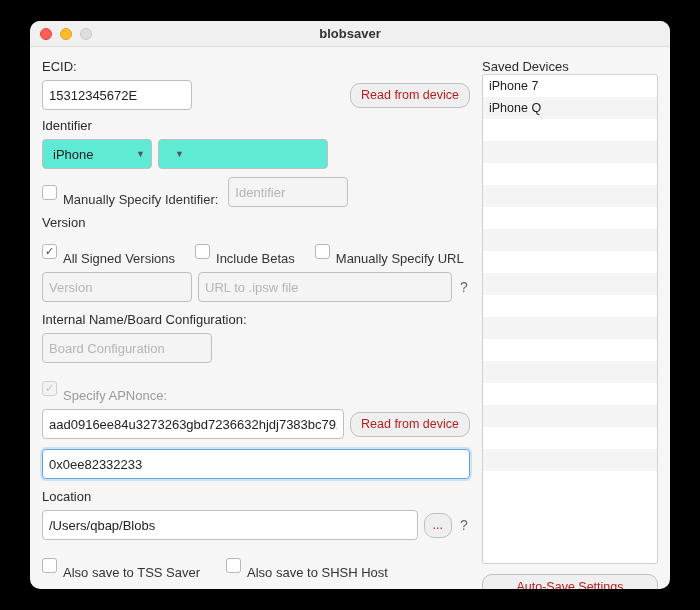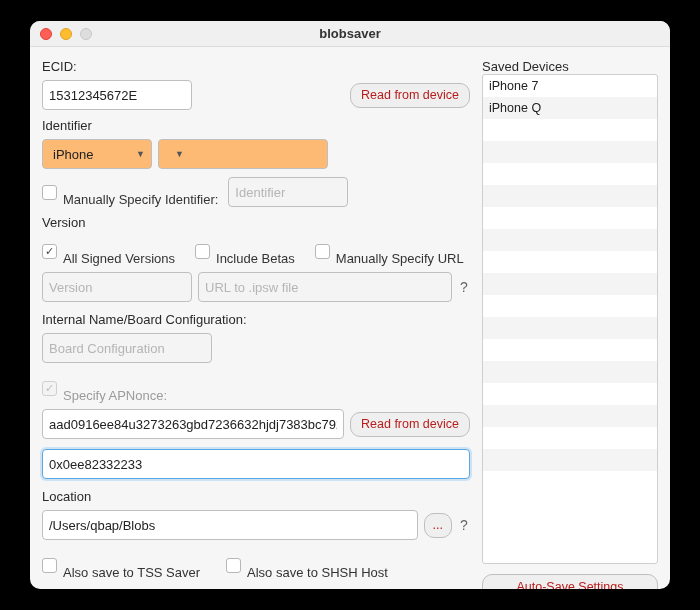--- a/index.html
+++ b/index.html
@@ -56,21 +56,21 @@
     border:1px solid #bfbfbf;
     background:#efefef;
     border-radius:10px;
     font-size:12.5px;
     color:#b91c1c;
     padding:0 10px;
     cursor:pointer;
   }
   .select-like{
     display:flex;align-items:center;justify-content:space-between;
-    background:#fdba74;
+    background:#5eead4;
     padding:0 6px 0 10px;
     cursor:pointer;font-size:13px;gap:12px;
   }
   .chev{font-size:9px;color:#555;margin-left:6px;}
   .chk{
     width:15px;height:15px;
     border:1px solid #b7b7b7;background:#fff;border-radius:3px;
     display:inline-flex;align-items:center;justify-content:center;
     font-size:11px;color:#444;
     flex:0 0 15px;

